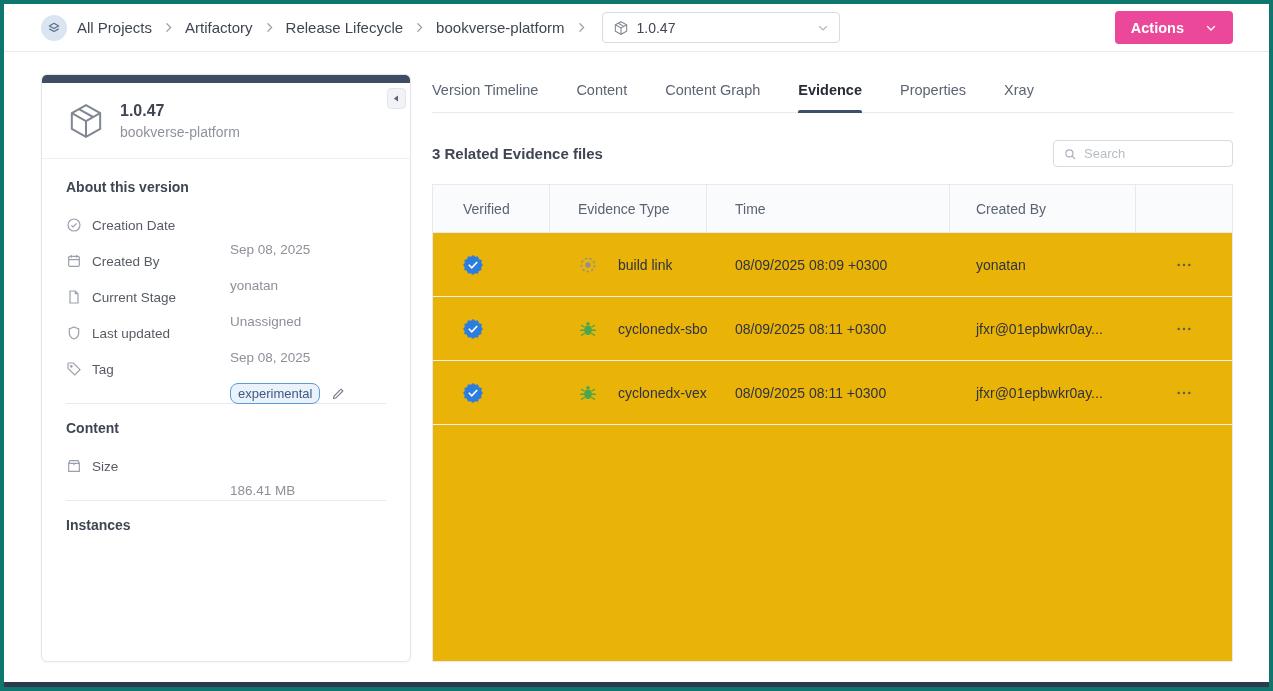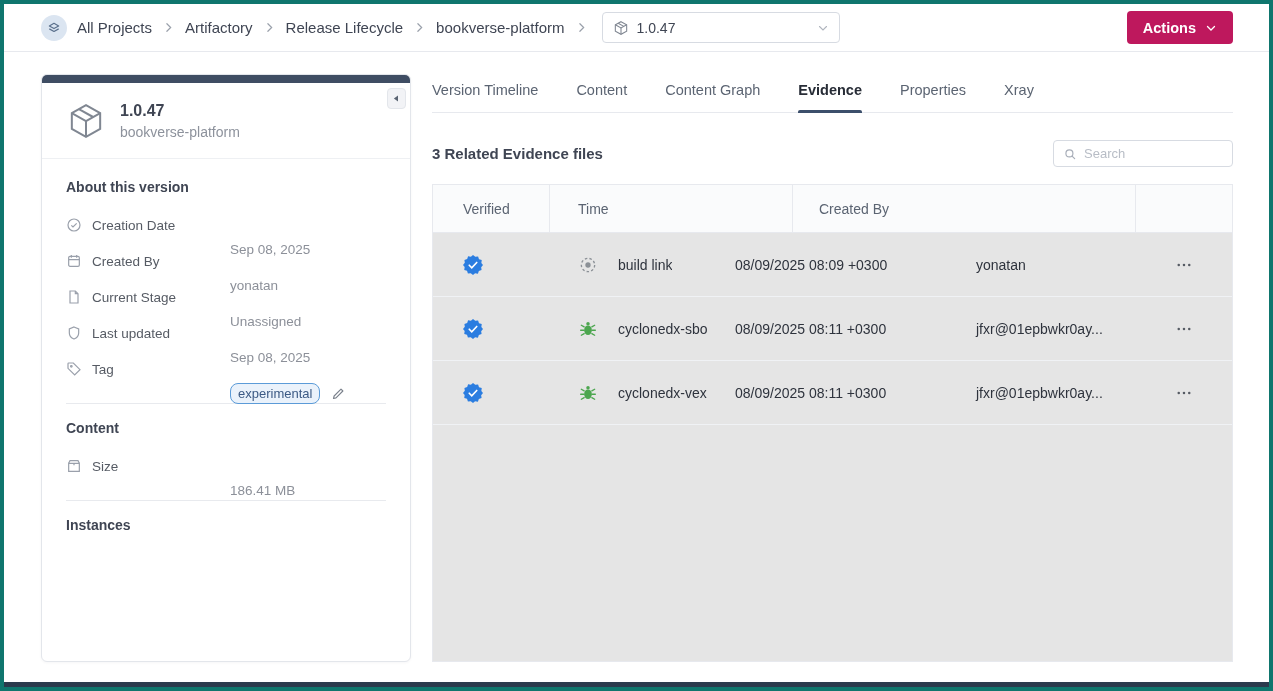--- a/index.html
+++ b/index.html
@@ -39,22 +39,22 @@
     margin-left: 4px; width: 238px; height: 31px;
     border: 1px solid #d7dbe2; border-radius: 4px;
     display: flex; align-items: center; gap: 8px;
     padding: 0 10px; font-size: 14px; color: #3f4553;
     cursor: pointer; background: #fff;
   }
   .version-select .vs-label { flex: 1; }
   .version-select svg.cube-sm { width: 16px; height: 16px; }
   .chev-down svg { width: 12px; height: 12px; display: block; }
   .actions-btn {
-    display: flex; align-items: center; gap: 9px;
-    background: #be185d; color: #fff;
+    display: flex; align-items: center; gap: 21px;
+    background: #ec4899; color: #fff;
     border: none; border-radius: 4px;
     height: 33px; padding: 0 16px;
     font-family: inherit; font-size: 14.5px; font-weight: 700;
     cursor: pointer;
   }
   .actions-btn svg { width: 12px; height: 12px; }
 
   
   .content {
     flex: 1; display: flex; gap: 21px;
@@ -126,21 +126,21 @@
   .search input {
     border: none; outline: none; flex: 1; min-width: 0;
     font-size: 13px; color: #3f4553; font-family: inherit; background: transparent;
   }
   .search input::placeholder { color: #b8bdc6; }
 
   
   .etable {
     margin-top: 17px; flex: 1;
     border: 1px solid #e7e9ee;
-    display: flex; flex-direction: column; background: #e5e5e5;
+    display: flex; flex-direction: column; background: #eab308;
   }
   .thead { display: flex; height: 48px; flex: 0 0 48px; background: #fafbfc; border-bottom: 1px solid #e7e9ee; }
   .th { display: flex; align-items: center; font-size: 14px; color: #5b6472; border-right: 1px solid #e7e9ee; }
   .th:last-child { border-right: none; }
   .c1 { width: 117px; flex: 0 0 117px; padding-left: 30px; }
   .c2 { width: 157px; flex: 0 0 157px; padding-left: 28px; }
   .c3 { width: 243px; flex: 0 0 243px; padding-left: 28px; }
   .c4 { flex: 1; min-width: 0; padding-left: 26px; }
   .c5 { width: 96px; flex: 0 0 96px; padding-left: 0; display: flex; justify-content: center; }
   .trow {
@@ -344,20 +344,21 @@
               <circle cx="11" cy="11" r="6"></circle>
               <path d="M15.5 15.5L20 20"></path>
             </svg>
           <input type="text" placeholder="Search" style="">
         </div>
       </div>
 
       <div class="etable">
         <div class="thead">
           <div class="th c1">Verified</div>
+          <div class="th c2">Evidence Type</div>
           <div class="th c3">Time</div>
           <div class="th c4">Created By</div>
           <div class="th c5"></div>
         </div>
 
         <div class="trow">
           <div class="cell c1">
             <span class="vbadge">
                 <svg viewBox="0 0 24 24">
                   <path fill="#2b7de0" d="M12 0l2.7 2.2 3.4-.5 1.1 3.3 3.3 1.1-.5 3.4L24 12l-2.2 2.7.5 3.4-3.3 1.1-1.1 3.3-3.4-.5L12 24l-2.7-2.2-3.4.5-1.1-3.3-3.3-1.1.5-3.4L0 12l2.2-2.7-.5-3.4 3.3-1.1 1.1-3.3 3.4.5z"></path>

